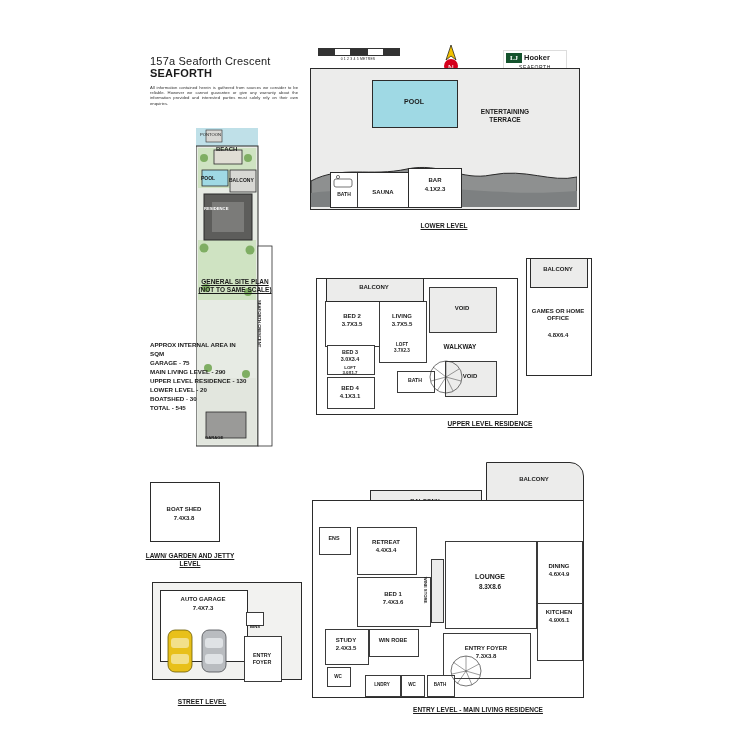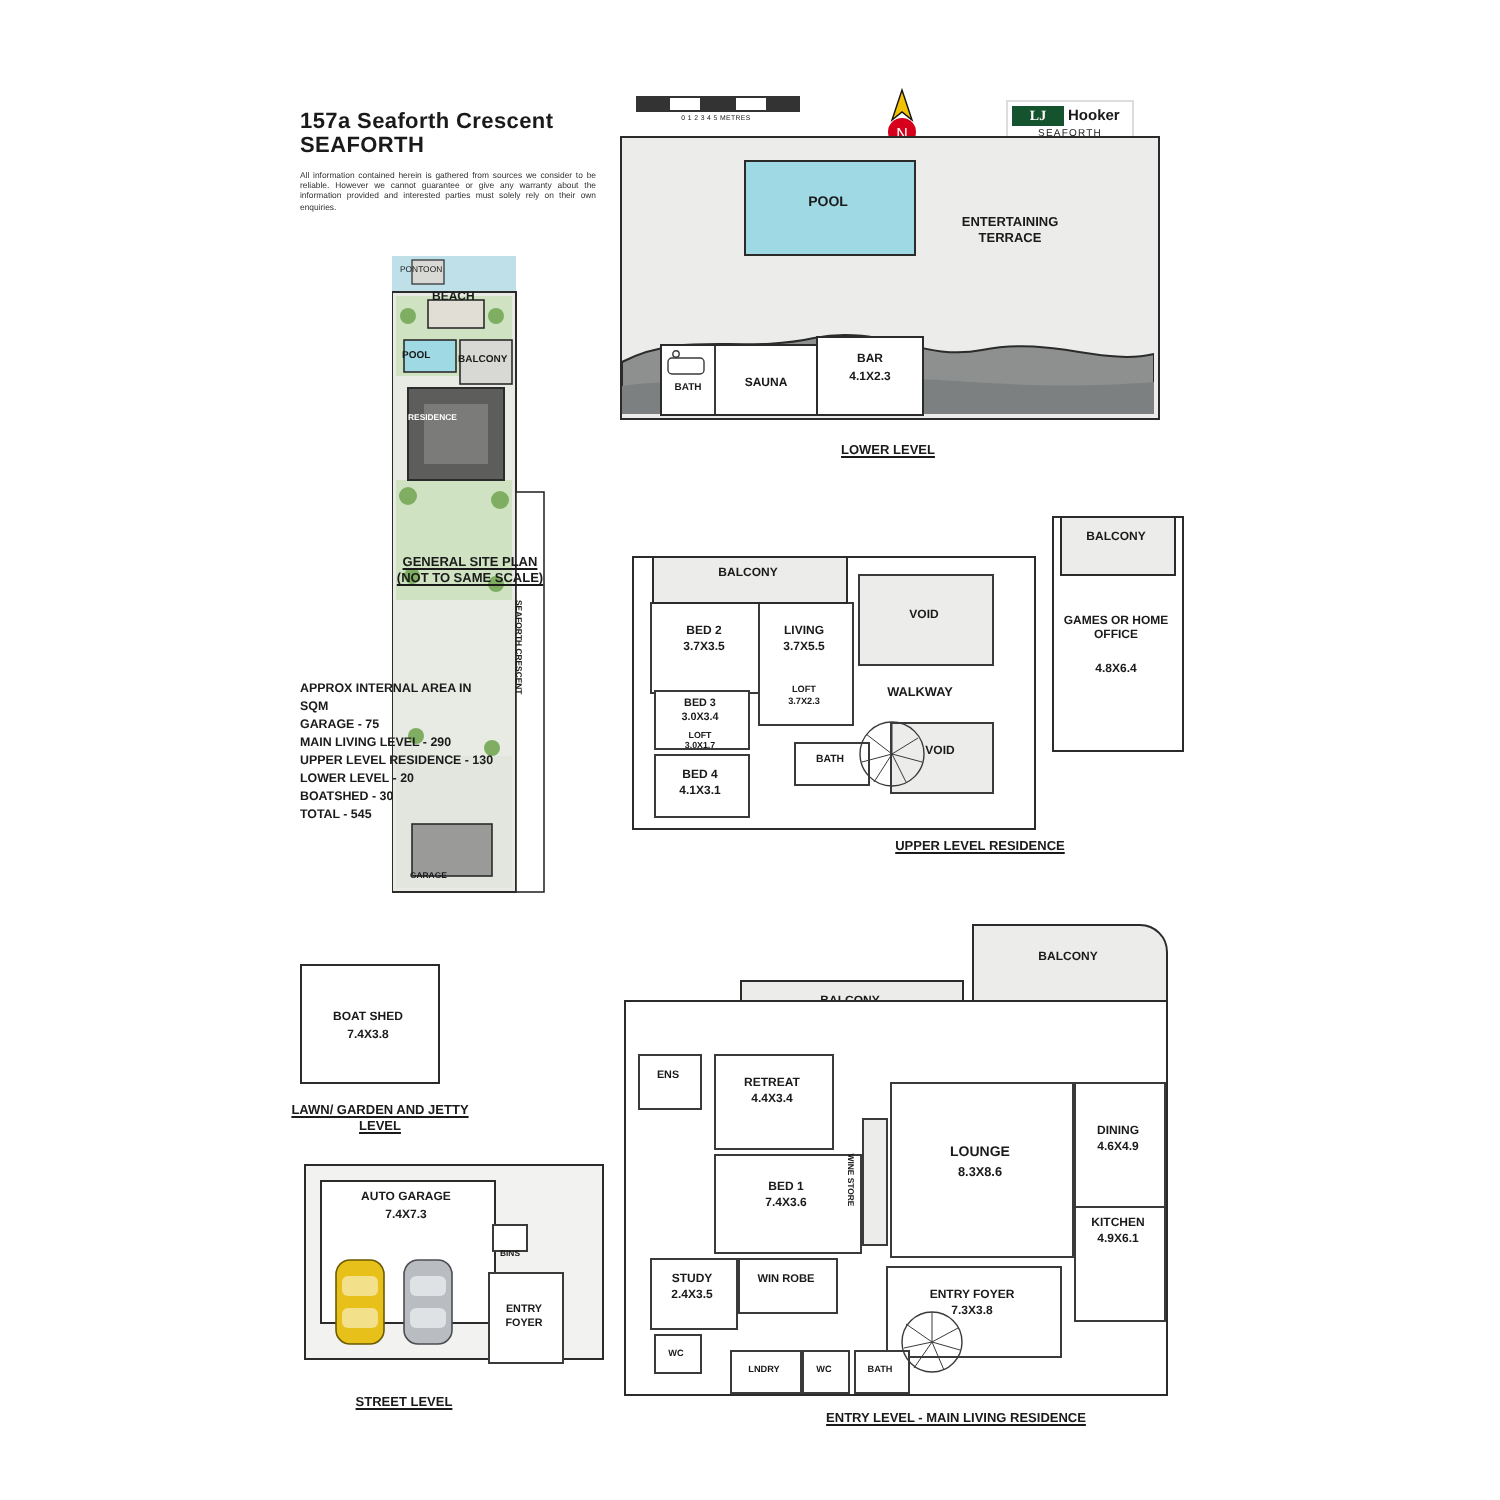--- a/index.html
+++ b/index.html
@@ -13,28 +13,28 @@
   }
   .abs{position:absolute;}
   
   .ttl{font-weight:bold;}
   .tiny{font-size:5px;line-height:6px;}
   .xtiny{font-size:4.2px;line-height:5px;}
   .s6{font-size:6px;line-height:7px;}
 
   
   #addr-block{left:150px;top:55px;width:170px;}
-  #addr1{font-size:11px;font-weight:bold;letter-spacing:.2px;}
+  #addr1{font-size:11px;font-weight:normal;letter-spacing:.2px;}
   #addr2{font-size:11px;font-weight:bold;letter-spacing:.2px;}
   #disclaimer{width:148px;font-size:4.2px;line-height:5.2px;color:#333;margin-top:6px;text-align:justify;}
 
   
   #logo{left:503px;top:50px;width:62px;height:22px;background:#ffffff;border:1px solid #ddd;}
   #logo-top{height:13px;background:#ffffff;display:flex;align-items:center;padding-left:2px;}
-  #logo-mark{width:26px;height:10px;background:#14532d;color:#fff;font-size:7px;font-weight:bold;
+  #logo-mark{width:16px;height:10px;background:#14532d;color:#fff;font-size:7px;font-weight:bold;
              display:flex;align-items:center;justify-content:center;font-family:"Liberation Serif",serif;}
   #logo-word{font-size:7.5px;font-weight:bold;margin-left:2px;}
   #logo-sub{font-size:5px;text-align:center;letter-spacing:.6px;color:#222;}
 
   
   #compass{left:437px;top:44px;width:28px;height:30px;}
 
   
   #scalebar{left:318px;top:48px;width:80px;height:14px;}
   #scalebar .bar{width:80px;height:6px;border:.6px solid #333;display:flex;}

